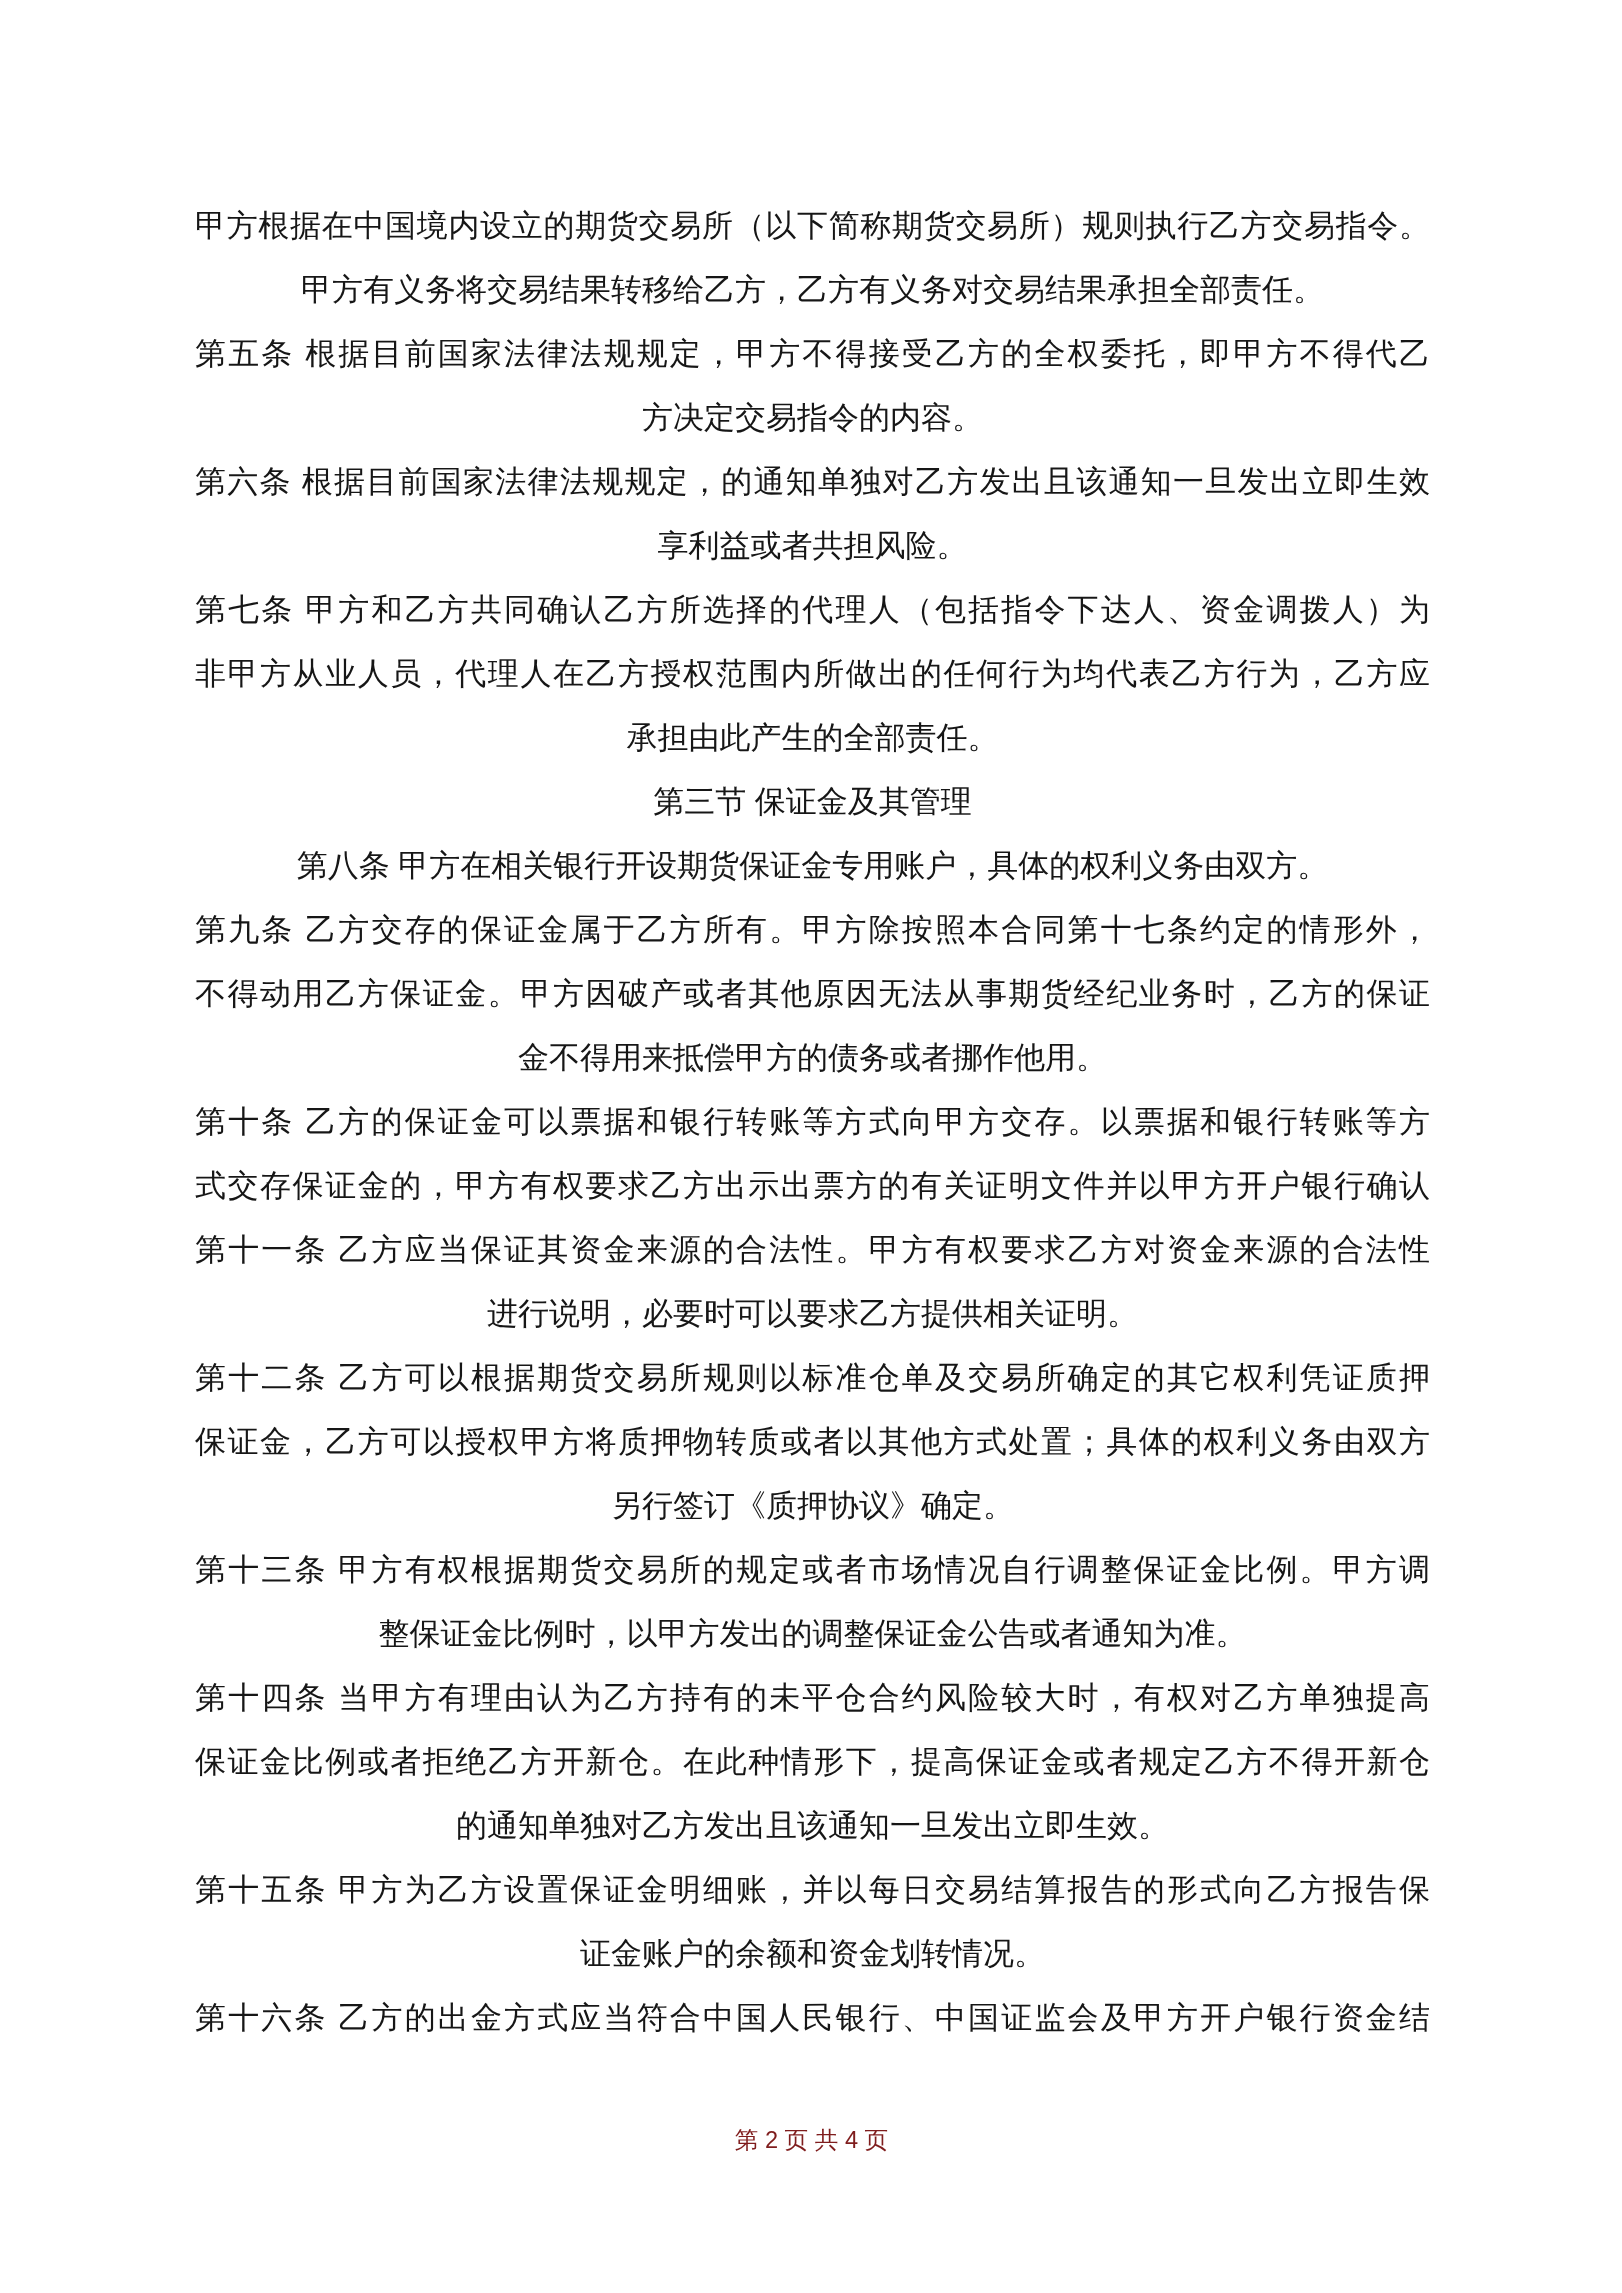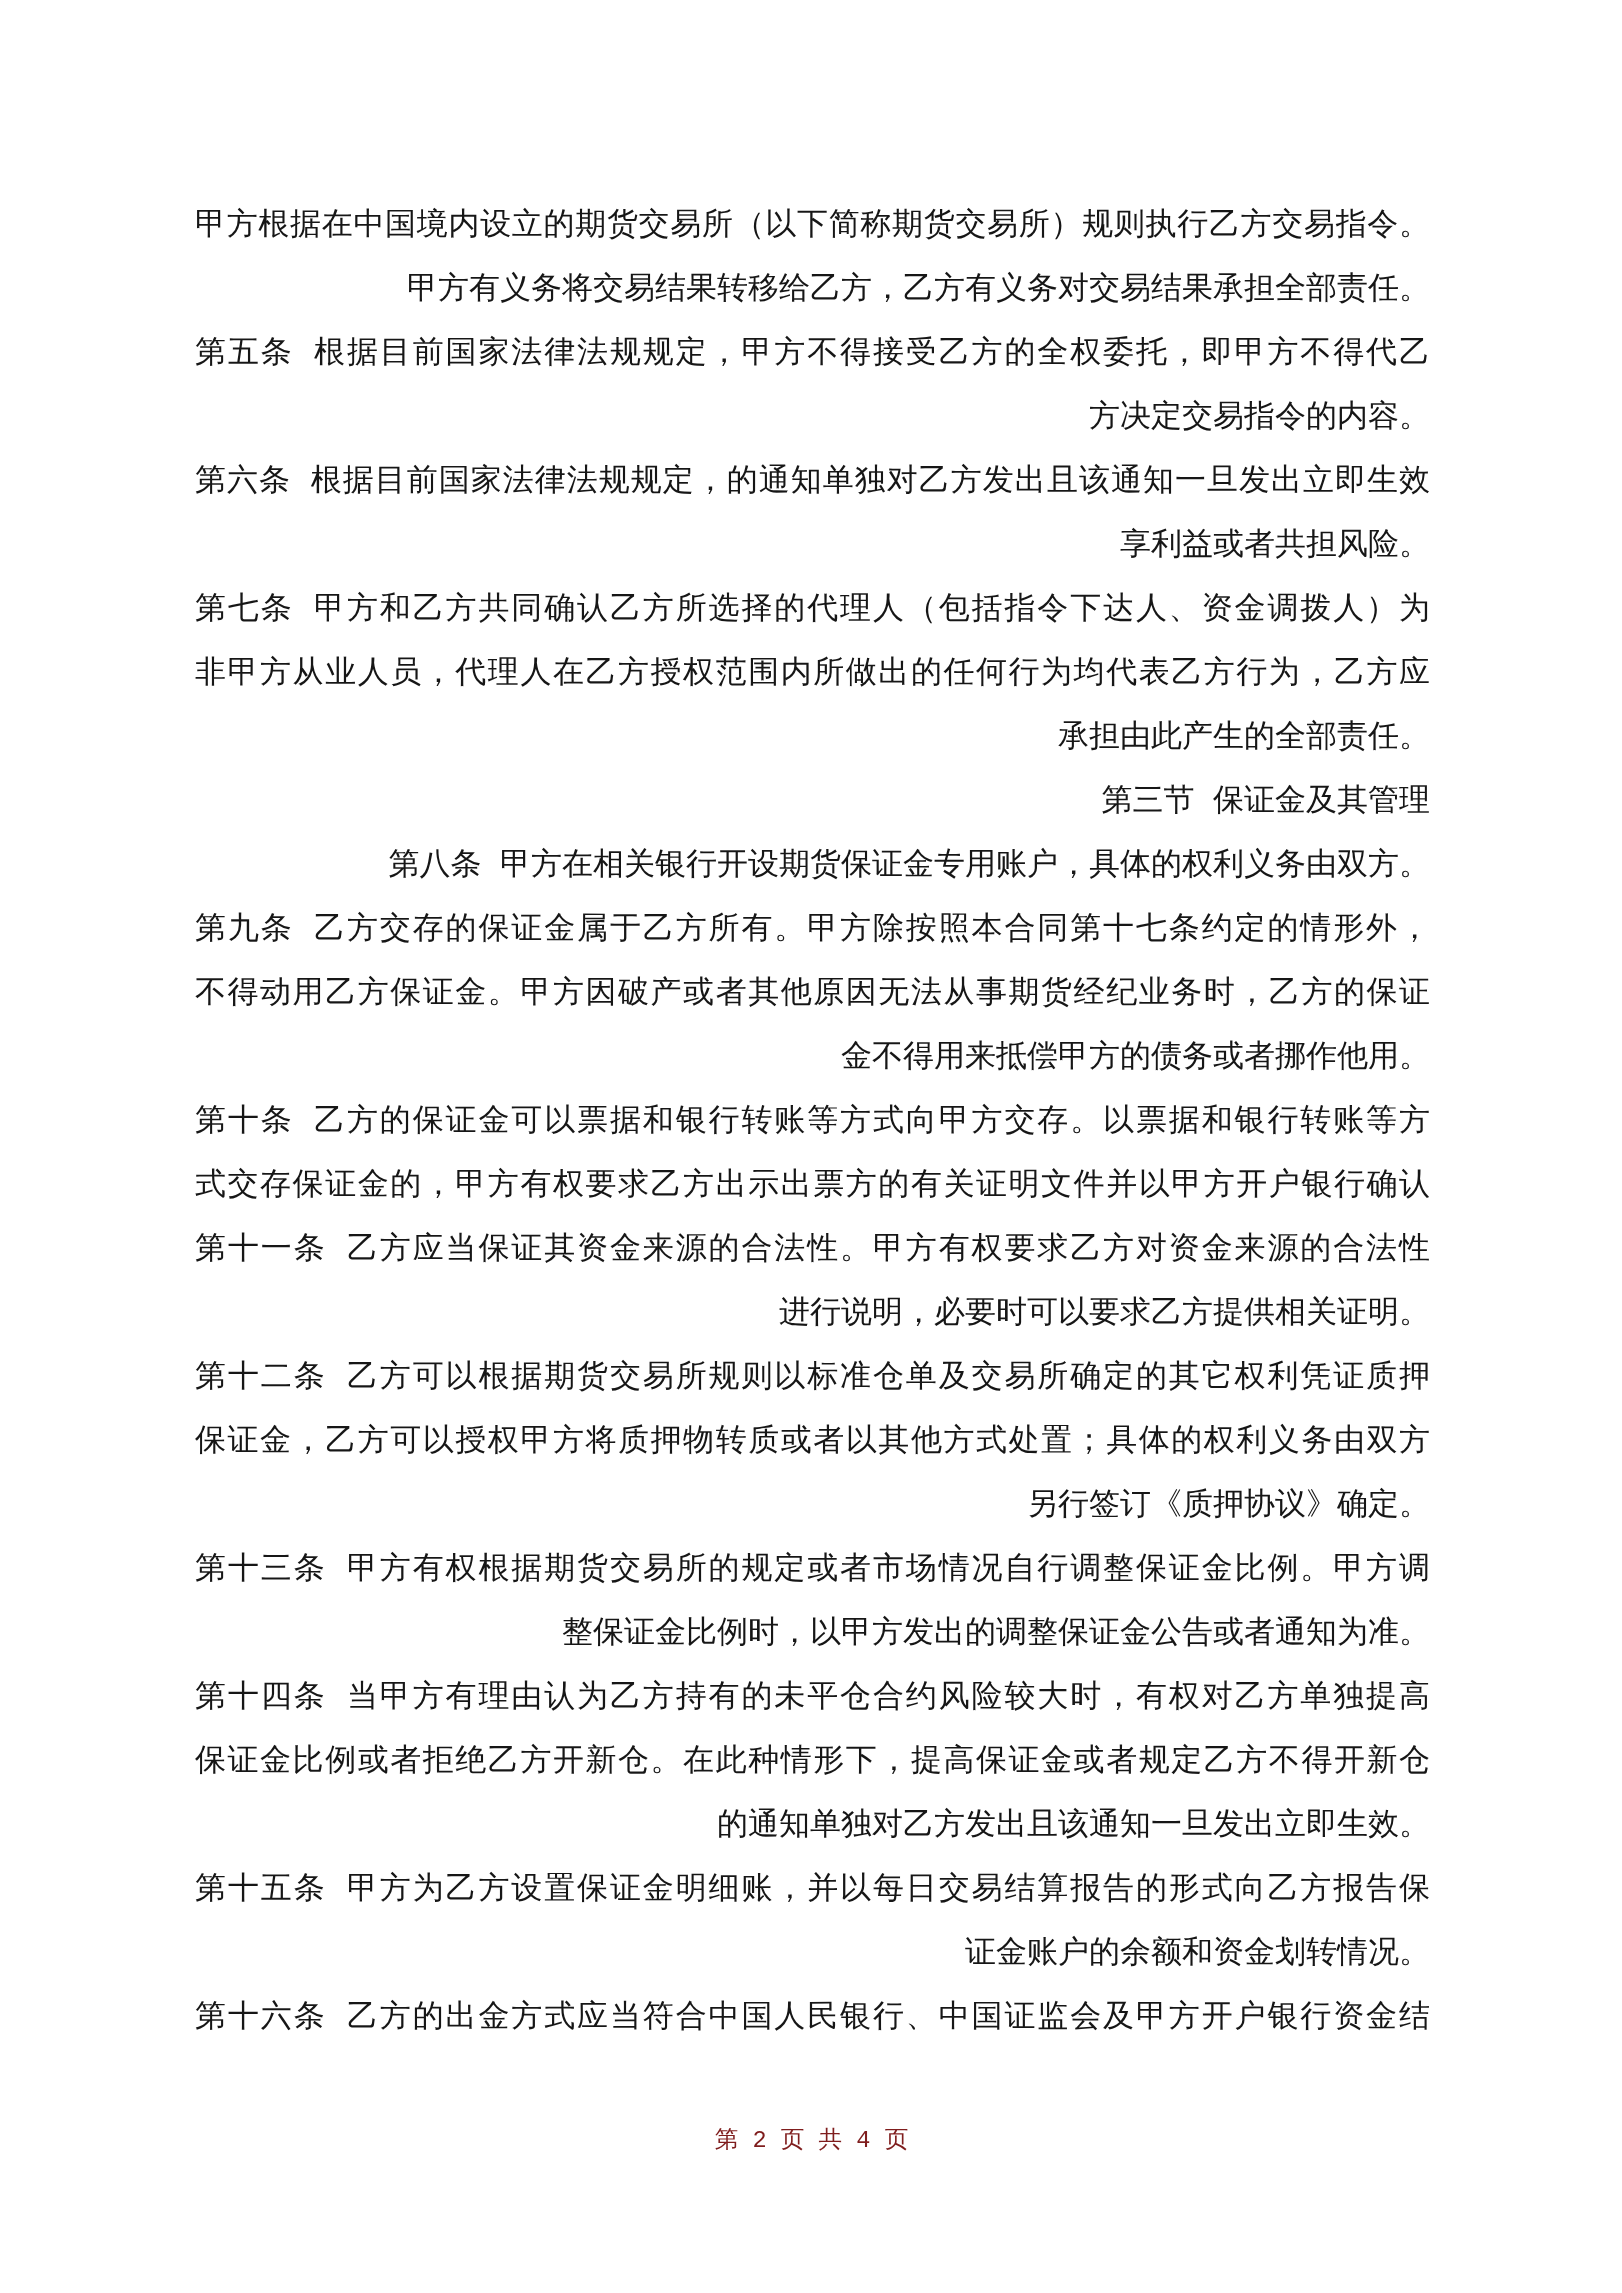--- a/index.html
+++ b/index.html
@@ -6,34 +6,34 @@
     margin: 0;
     padding: 0;
     background: #ffffff;
   }
   .page {
     position: relative;
     width: 1623px;
     height: 2294px;
     background: #ffffff;
     overflow: hidden;
-    font-family: Liberation Mono, monospace;
+    font-family: Liberation Sans, sans-serif;
     color: #161616;
   }
   .textblock {
     position: absolute;
     left: 195px;
     top: 194px;
     width: 1235px;
   }
   .line {
     font-size: 31px;
     line-height: 64px;
     white-space: normal;
-    text-align: right;
+    text-align: center;
   }
   
   .line.fill {
     text-align: justify;
     text-align-last: justify;
     text-justify: inter-character;
   }
   .footer {
     position: absolute;
     left: 0;

